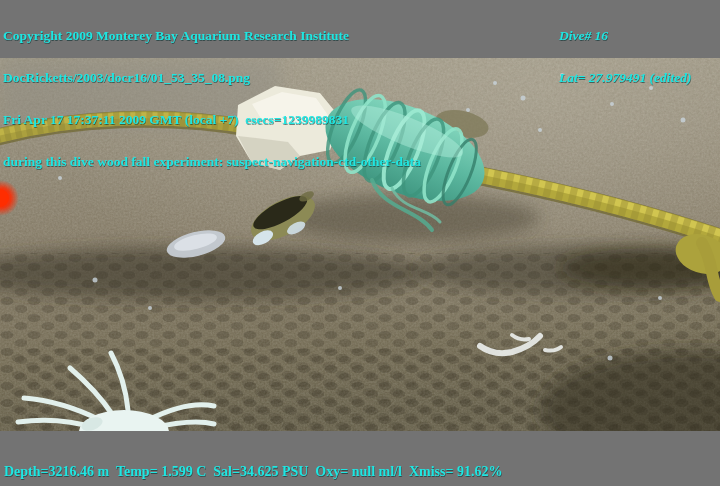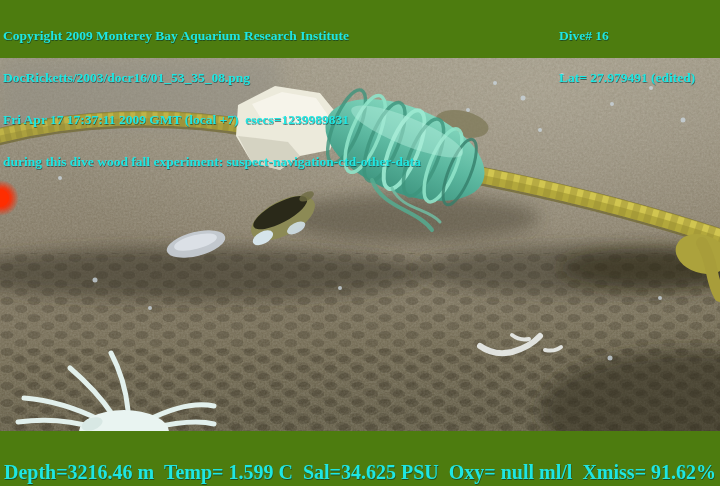--- a/index.html
+++ b/index.html
@@ -1,24 +1,24 @@
 <!DOCTYPE html>
 <html><head>
 <meta charset="utf-8">
 <style>
   html,body{margin:0;padding:0;background:#222;}
-  .frame{position:relative;width:720px;height:486px;background:#4d7c0f;overflow:hidden;
+  .frame{position:relative;width:720px;height:486px;background:#737373;overflow:hidden;
          font-family:"Liberation Serif",serif;}
   .photo{position:absolute;left:0;top:58px;width:720px;height:373px;}
   .overlay-text{position:absolute;color:#1fe6e2;font-weight:bold;font-size:13.5px;
                 line-height:14px;white-space:pre;z-index:5;
                 text-shadow:0.5px 0.5px 0 rgba(0,40,40,0.55);}
   .left-col{left:3px;top:1px;}
-  .right-col{left:559px;top:1px;}
-  .footer-text{left:4px;top:465px;font-size:20px;}
+  .right-col{left:559px;top:1px;font-style:italic;}
+  .footer-text{left:4px;top:465px;font-size:14px;}
   .tline{height:14px;}
 </style>
 </head>
 <body>
 
 <div class="frame">
 
   <svg class="photo" viewBox="0 0 720 373" xmlns="http://www.w3.org/2000/svg">
     <defs>
       <linearGradient id="sedGrad" x1="0" y1="0" x2="0.12" y2="1">

